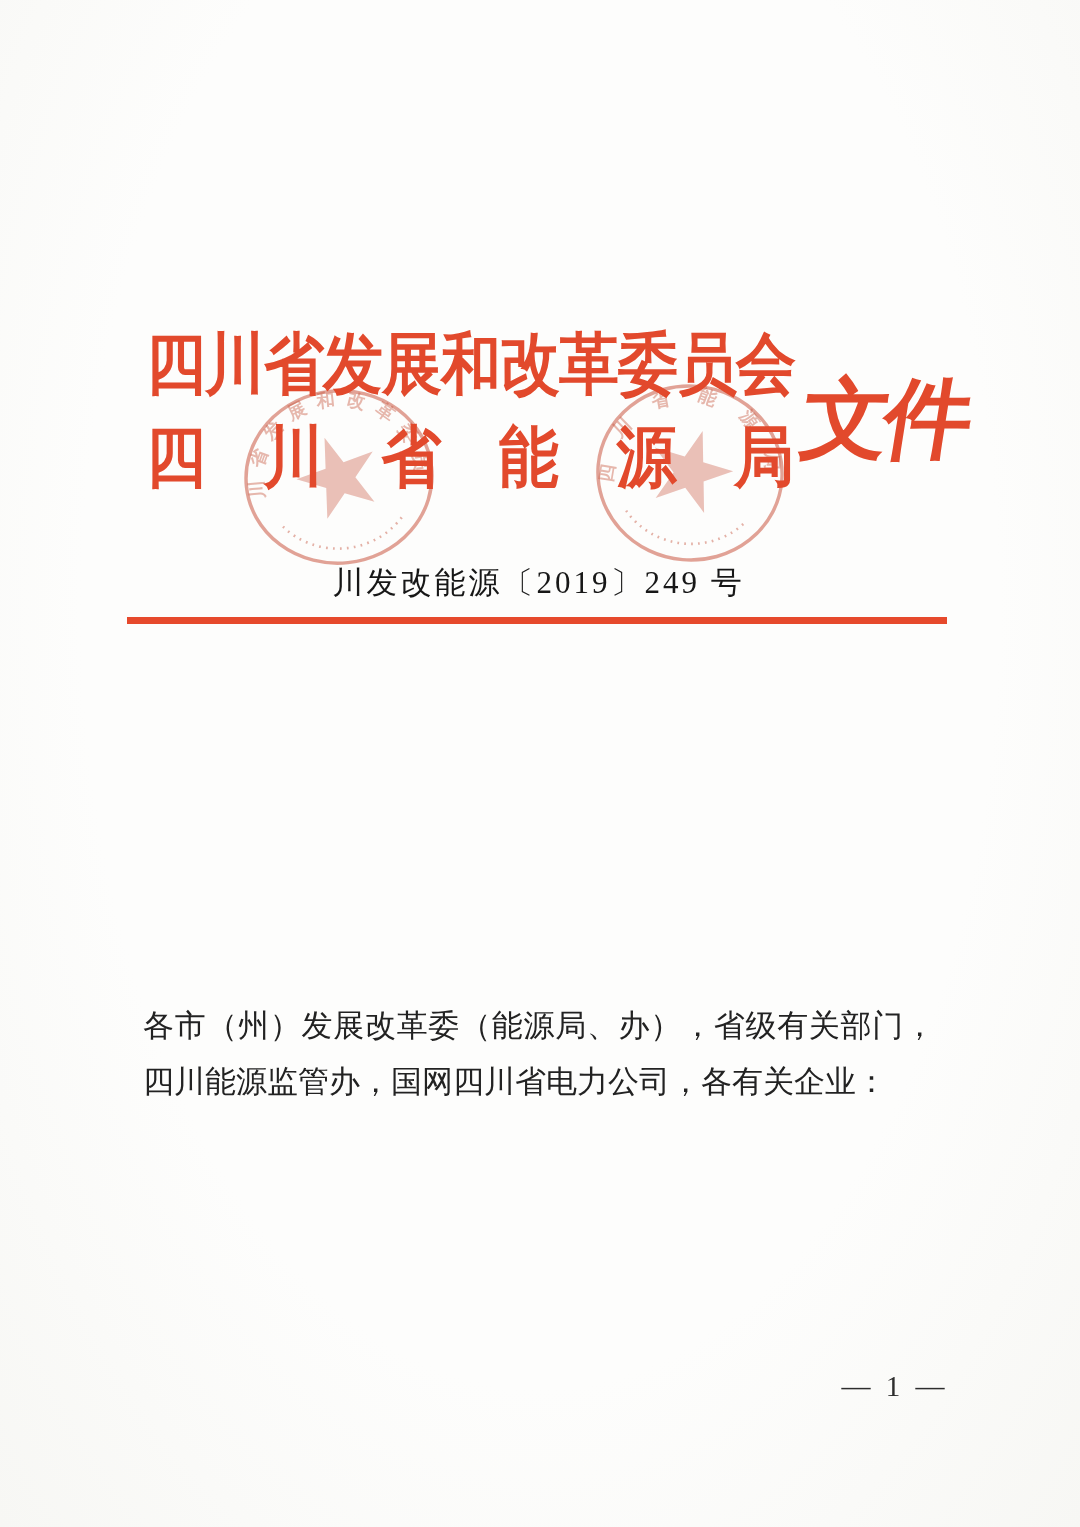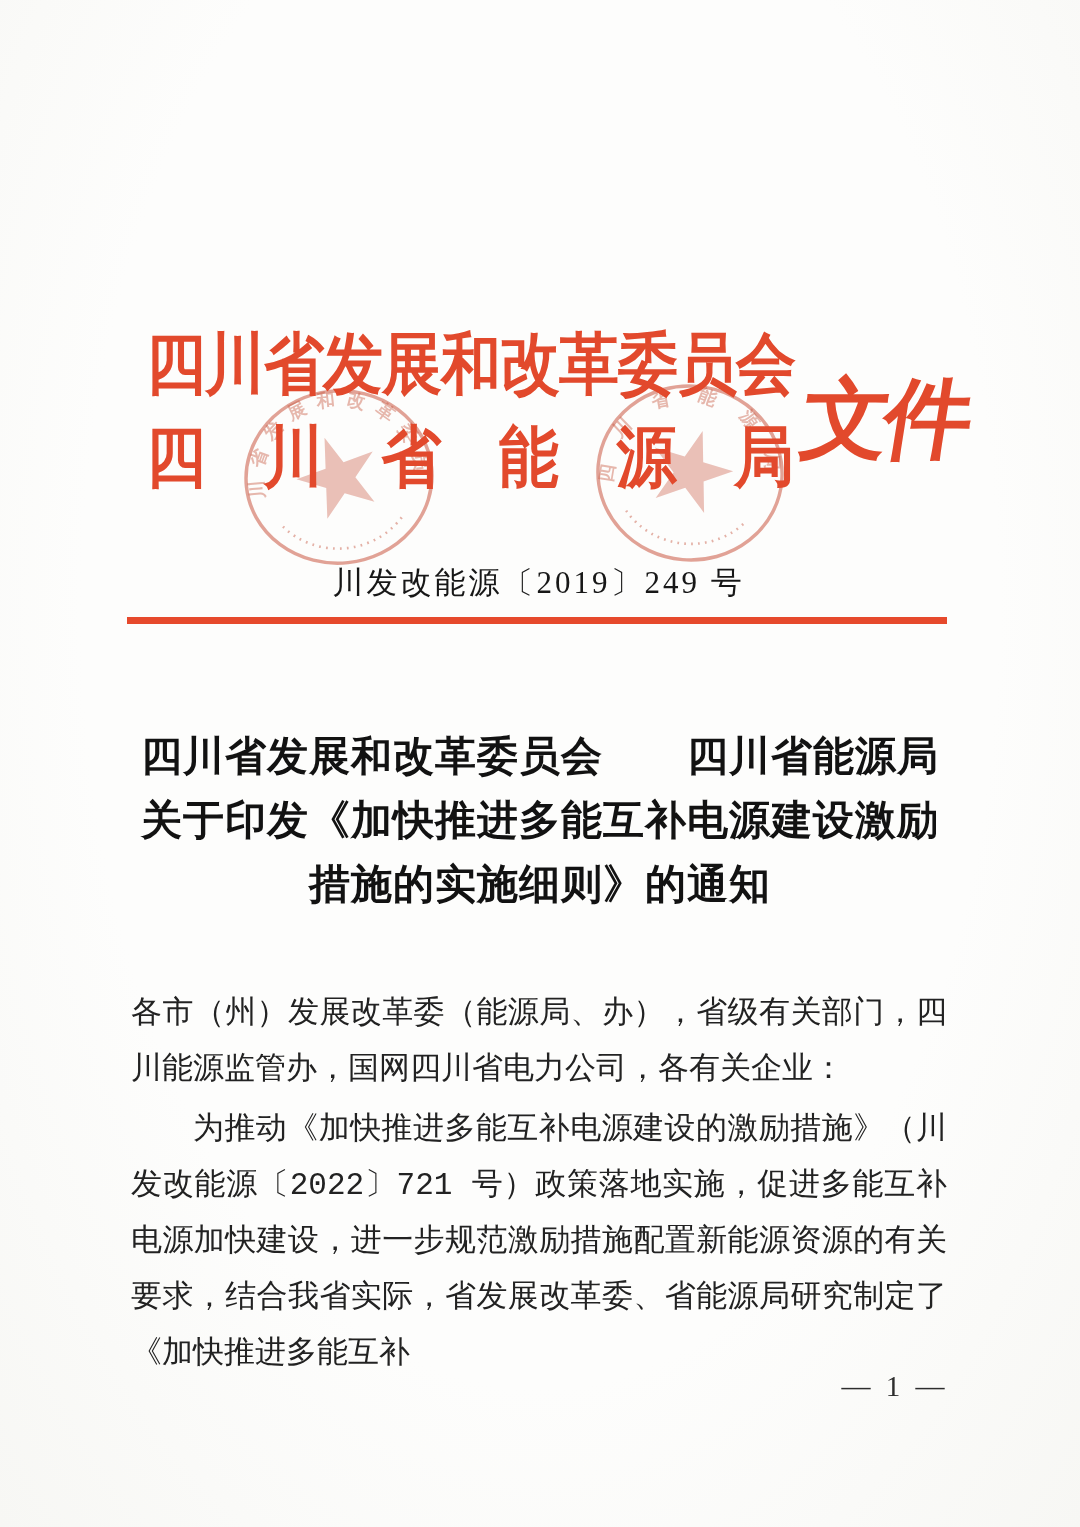--- a/index.html
+++ b/index.html
@@ -106,21 +106,21 @@
   
   .body-block {
     position: absolute;
     left: 127px; top: 982px;
     width: 824px;
     font-size: 31px;
     line-height: 56px;
     text-align: justify;
     color: #222;
   }
-  .body-block p { margin: 4px; font-family: Liberation Mono, monospace; }
+  .body-block p { margin: 16px; }
   .para-indent { text-indent: 2em; }
 
   
   .page-number {
     position: absolute;
     left: 830px; top: 1370px;
     width: 130px;
     text-align: center;
     font-size: 29px;
     letter-spacing: 4px;
@@ -164,26 +164,20 @@
     <span>能</span>
     <span>源</span>
     <span>局</span>
   </div>
   <div class="hdr-doc-word">文件</div>
 
   <div class="doc-number">川发改能源〔2019〕249 号</div>
 
   <div class="red-rule"></div>
 
-  <div class="title-block">
-    <div>四川省发展和改革委员会　　四川省能源局</div>
-    <div>关于印发《加快推进多能互补电源建设激励</div>
-    <div>措施的实施细则》的通知</div>
-  </div>
 
   <div class="body-block">
     <p>各市（州）发展改革委（能源局、办），省级有关部门，四川能源监管办，国网四川省电力公司，各有关企业：</p>
-    <p class="para-indent">为推动《加快推进多能互补电源建设的激励措施》（川发改能源〔2022〕721 号）政策落地实施，促进多能互补电源加快建设，进一步规范激励措施配置新能源资源的有关要求，结合我省实际，省发展改革委、省能源局研究制定了《加快推进多能互补</p>
   </div>
 
   <div class="page-number">— 1 —</div>
 
 </div>
 
 </body></html>

